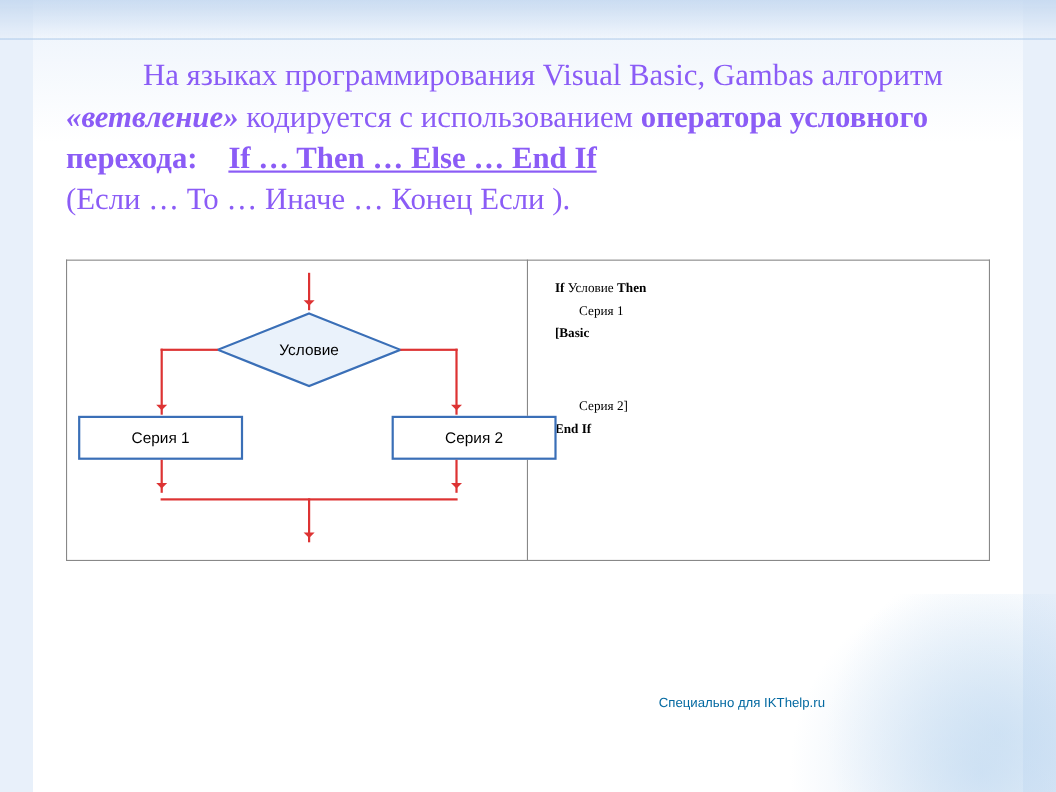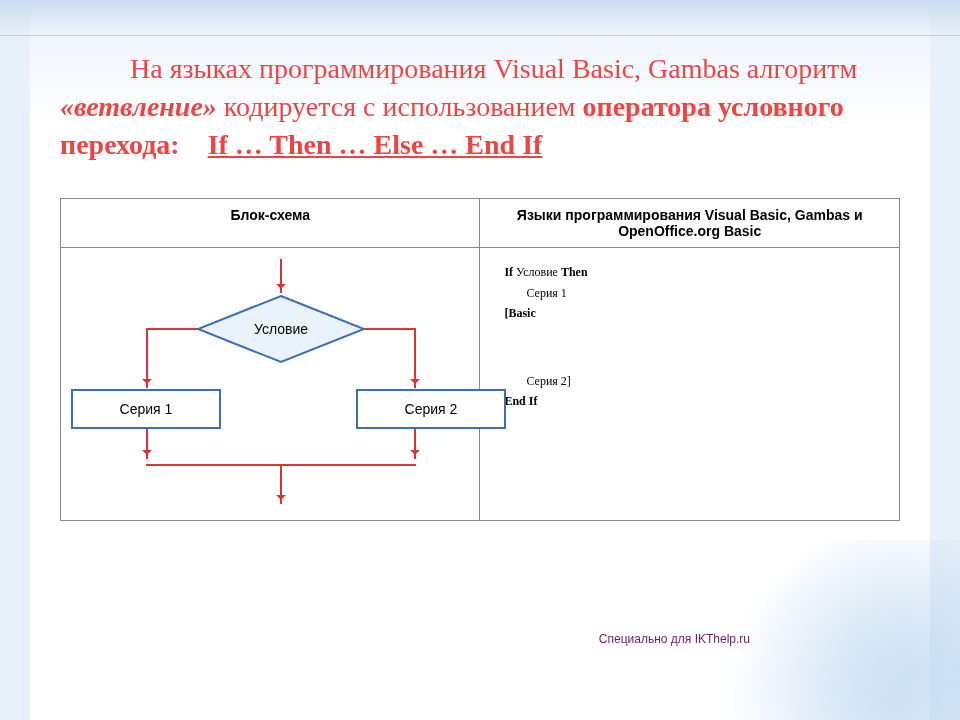--- a/index.html
+++ b/index.html
@@ -29,21 +29,21 @@
     background: linear-gradient(180deg, rgba(180,205,235,.6), rgba(255,255,255,0));
     border-bottom: 1px solid rgba(150,190,230,.4);
   }
   .content {
     position: relative;
     padding: 50px 60px 30px 60px;
   }
   .para {
     font-size: 28px;
     line-height: 1.35;
-    color: #ef4444;
+    color: #8b5cf6;
     text-align: left;
     margin-bottom: 35px;
   }
   .para .indent { display:inline-block; width: 2.5em; }
   .italic { font-style: italic; }
   .bold { font-weight: bold; }
   .underline { text-decoration: underline; }
 
   table.main {
     border-collapse: collapse;
@@ -102,44 +102,41 @@
     font-family: "Times New Roman", serif;
     font-size: 12px;
     line-height: 1.7;
     padding: 8px 14px;
   }
   .code-cell .kw { font-weight: bold; }
   .watermark {
     position: absolute;
     font-family: Arial, sans-serif;
     font-size: 12px;
-    color: #701a75;
+    color: #0369a1;
     right: 210px; bottom: 74px;
   }
 </style>
 </head>
 <body>
 
 <div class="bg-frame"></div>
 <div class="bg-top"></div>
 <div class="bg-bottom"></div>
 
 <div class="content">
 
   <p class="para">
     <span class="indent"></span><span>На языках программирования Visual Basic, Gambas алгоритм </span><span class="bold italic">«ветвление»</span><span> кодируется с использованием </span><span class="bold">оператора условного перехода:</span>
     &nbsp;&nbsp;&nbsp;<span class="bold underline">If … Then … Else … End If</span><br>
+    <span>(Если … То … Иначе … Конец Если ).</span>
   </p>
 
   <table class="main">
     <tbody>
-        <tr>
-      <th class="col-left">Блок-схема</th>
-      <th class="col-right">Языки программирования Visual Basic, Gambas и OpenOffice.org Basic</th>
-    </tr>
     <tr>
       <td class="col-left">
         <div class="flowchart">
 
           <div class="arrow-v" style="left:209px; top:5px; height:34px;"></div>
 
           <div class="diamond">
             <svg viewBox="0 0 170 70">
               <polygon points="85,2 168,35 85,68 2,35" fill="#eaf2fb" stroke="#3a6fb7" stroke-width="2"></polygon>
             </svg>

